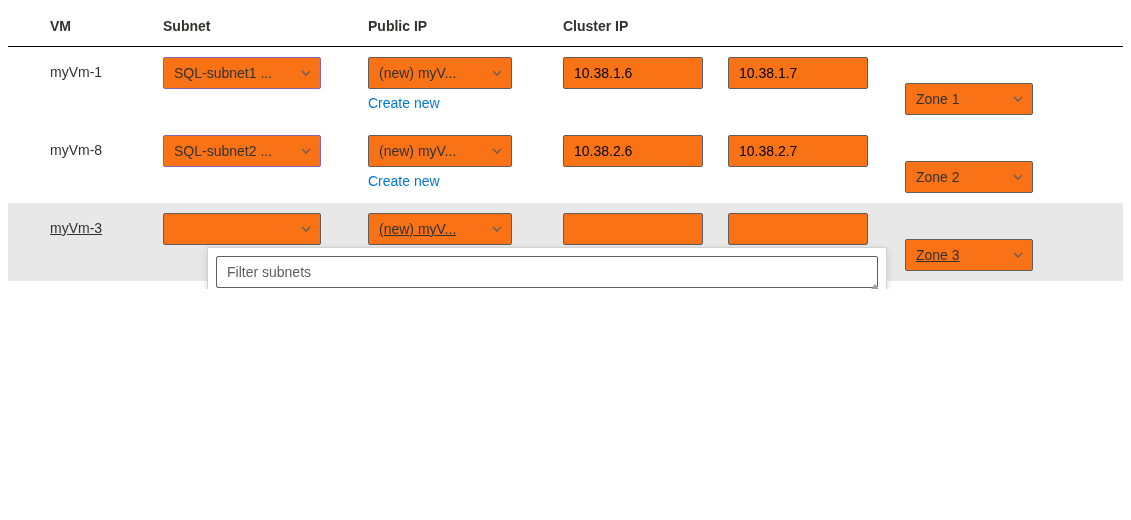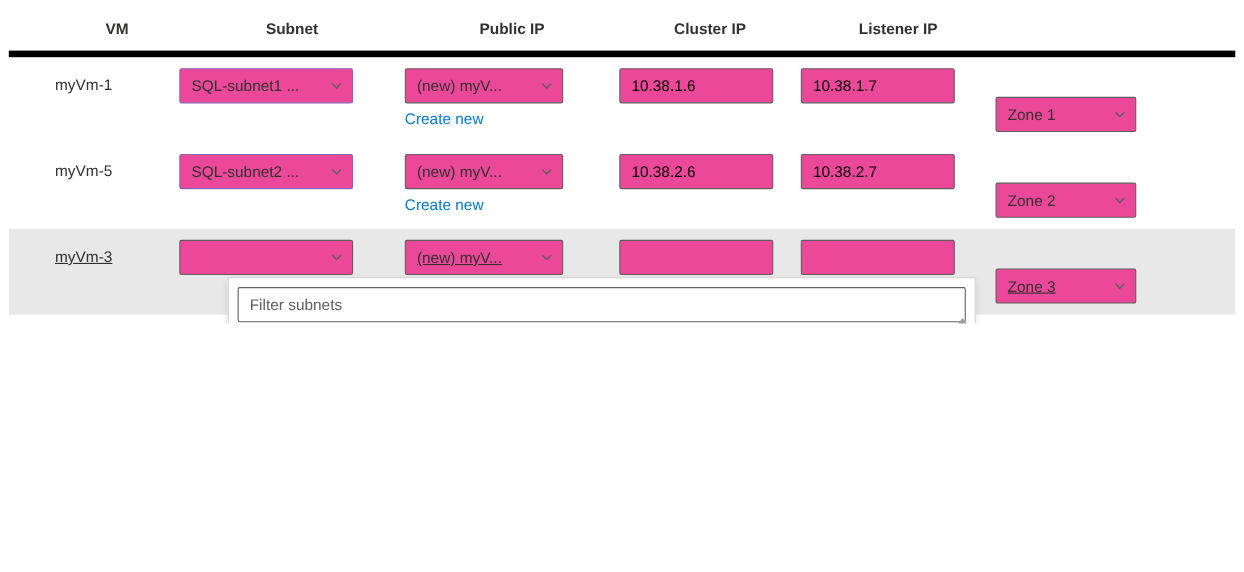--- a/index.html
+++ b/index.html
@@ -9,22 +9,21 @@
       color: #323130;
       background: #fff;
       width: 1131px;
     }
     .table-container {
       padding: 8px;
     }
     .header-row {
       display: flex;
       padding: 10px 0 12px;
-      border-bottom: 6px solid #000000;
-      text-align: center;
+      border-bottom: 1px solid #000000;
     }
     .header-cell {
       font-weight: 600;
       font-size: 14px;
       color: #323130;
     }
     .col-vm { width: 155px; padding-left: 42px; }
     .col-subnet { width: 205px; }
     .col-publicip { width: 195px; }
     .col-clusterip { width: 165px; }
@@ -47,21 +46,21 @@
     }
     .cell-wrapper {
       display: flex;
       flex-direction: column;
       align-items: flex-start;
     }
     .select-box, .text-input {
       height: 32px;
       border: 1px solid #605e5c;
       border-radius: 2px;
-      background: #ec4899;
+      background: #f97316;
       font-size: 14px;
       display: flex;
       align-items: center;
       padding: 0 8px 0 10px;
     }
     .select-box {
       justify-content: space-between;
       cursor: pointer;
     }
     .select-box.purple-border {
@@ -160,21 +159,20 @@
   </style>
 </head>
 <body>
 
 <div class="table-container">
   <div class="header-row">
     <div class="header-cell col-vm">VM</div>
     <div class="header-cell col-subnet">Subnet</div>
     <div class="header-cell col-publicip">Public IP</div>
     <div class="header-cell col-clusterip">Cluster IP</div>
-    <div class="header-cell col-listenerip">Listener IP</div>
   </div>
 
   <div class="data-row">
     <div class="col-vm vm-label">myVm-1</div>
     <div class="col-subnet cell-wrapper">
       <div class="select-box select-subnet purple-border">
         <span class="select-value">SQL-subnet1 ...</span>
         <span class="chevron">
           <svg viewBox="0 0 12 12" fill="none">
               <path d="M2 4l4 4 4-4" stroke="#605e5c" stroke-width="1.3"></path>
@@ -209,21 +207,21 @@
         <span class="chevron">
           <svg viewBox="0 0 12 12" fill="none">
               <path d="M2 4l4 4 4-4" stroke="#605e5c" stroke-width="1.3"></path>
             </svg>
         </span>
       </div>
     </div>
   </div>
 
   <div class="data-row">
-    <div class="col-vm vm-label">myVm-5</div>
+    <div class="col-vm vm-label">myVm-8</div>
     <div class="col-subnet cell-wrapper">
       <div class="select-box select-subnet purple-border">
         <span class="select-value">SQL-subnet2 ...</span>
         <span class="chevron">
           <svg viewBox="0 0 12 12" fill="none">
               <path d="M2 4l4 4 4-4" stroke="#605e5c" stroke-width="1.3"></path>
             </svg>
         </span>
       </div>
     </div>

